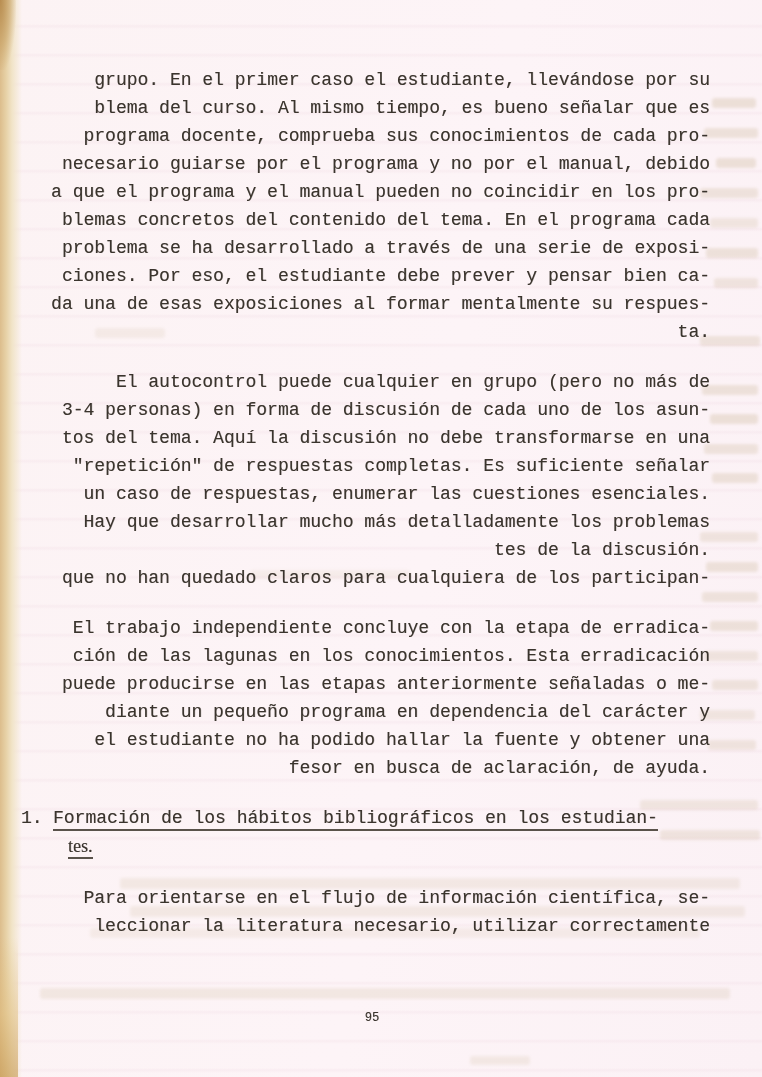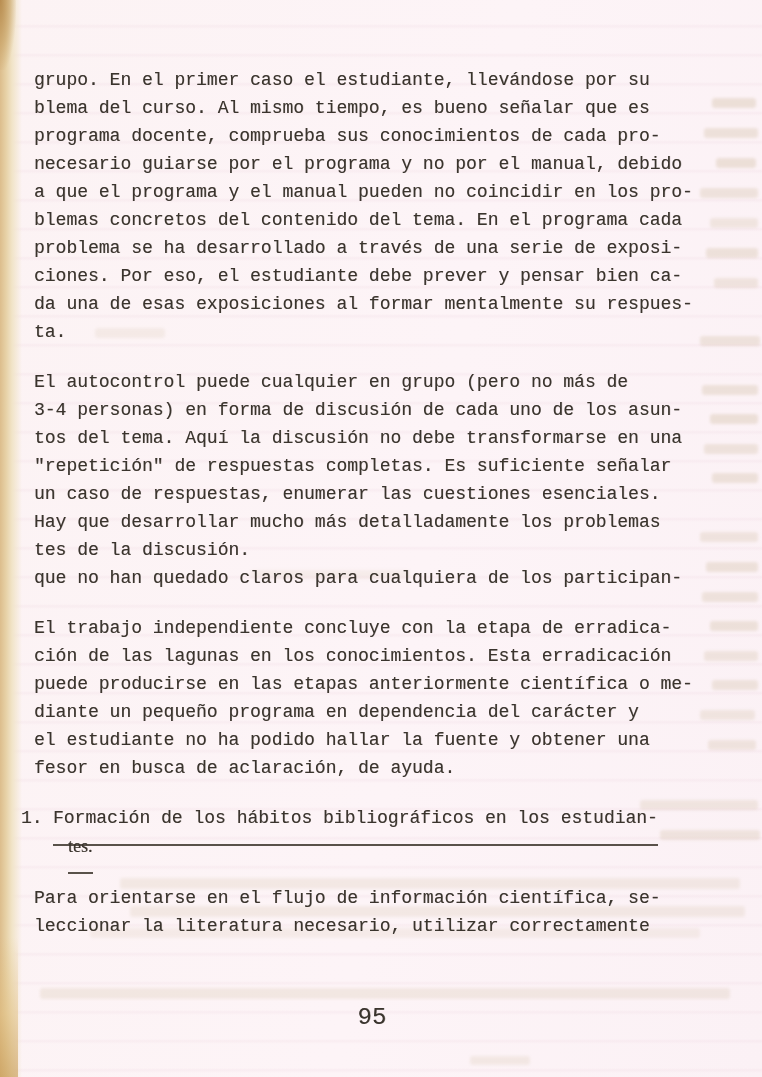--- a/index.html
+++ b/index.html
@@ -44,34 +44,34 @@
   }
   
   .content {
     position: absolute; left: 34px; top: 0; width: 676px;
     padding-top: 66px;
     color: var(--ink, #3a342d);
     font-size: 18px; line-height: 28px;
     text-shadow: 0.4px 0 0.4px rgba(58,52,45,0.4);
   }
   .paragraph { margin: 0 0 22px 0; }
-  .line { white-space: pre; }
+  .line { white-space: pre; text-align: right; }
   .heading { margin: 20px 0 24px -13px; }
   .h-row { white-space: pre; }
   .h-num { display: inline-block; width: 32px; }
   .h-indent { padding-left: 47px; font-family: Liberation Serif, serif; }
   .underlined {
     border-bottom: 2px solid rgba(60,53,44,0.85);
-    padding-bottom: 16px;
+    padding-bottom: 1px;
   }
   .page-number {
     position: absolute; left: 34px; width: 676px; top: 1004px;
     text-align: center;
     color: var(--ink, #3a342d);
-    font-size: 24px; line-height: 28px;
+    font-size: 12px; line-height: 28px;
     text-shadow: 0.4px 0 0.4px rgba(58,52,45,0.4);
   }
 </style>
 </head>
 <body>
 
 <div class="page">
   <div class="ghost-layer">
       <div class="ghost-line" style="left: 712px; top: 98px; width: 44px; height: 10px; opacity: 0.3;"></div>
       <div class="ghost-line" style="left: 704px; top: 128px; width: 54px; height: 10px; opacity: 0.28;"></div>
@@ -126,21 +126,21 @@
         <div class="line">tos del tema. Aquí la discusión no debe transformarse en una</div>
         <div class="line">"repetición" de respuestas completas. Es suficiente señalar</div>
         <div class="line">un caso de respuestas, enumerar las cuestiones esenciales.</div>
         <div class="line">Hay que desarrollar mucho más detalladamente los problemas</div>
         <div class="line">tes de la discusión.</div>
         <div class="line">que no han quedado claros para cualquiera de los participan-</div>
       </div>
       <div class="paragraph">
         <div class="line">El trabajo independiente concluye con la etapa de erradica-</div>
         <div class="line">ción de las lagunas en los conocimientos. Esta erradicación</div>
-        <div class="line">puede producirse en las etapas anteriormente científica o me-</div>
+        <div class="line">puede producirse en las etapas anteriormente señaladas o me-</div>
         <div class="line">diante un pequeño programa en dependencia del carácter y</div>
         <div class="line">el estudiante no ha podido hallar la fuente y obtener una</div>
         <div class="line">fesor en busca de aclaración, de ayuda.</div>
       </div>
       <div class="heading">
         <div class="h-row"><span class="h-num">1.</span><span class="underlined">Formación de los hábitos bibliográficos en los estudian-</span></div>
         <div class="h-row h-indent"><span class="underlined">tes.</span></div>
       </div>
       <div class="paragraph">
         <div class="line">Para orientarse en el flujo de información científica, se-</div>

